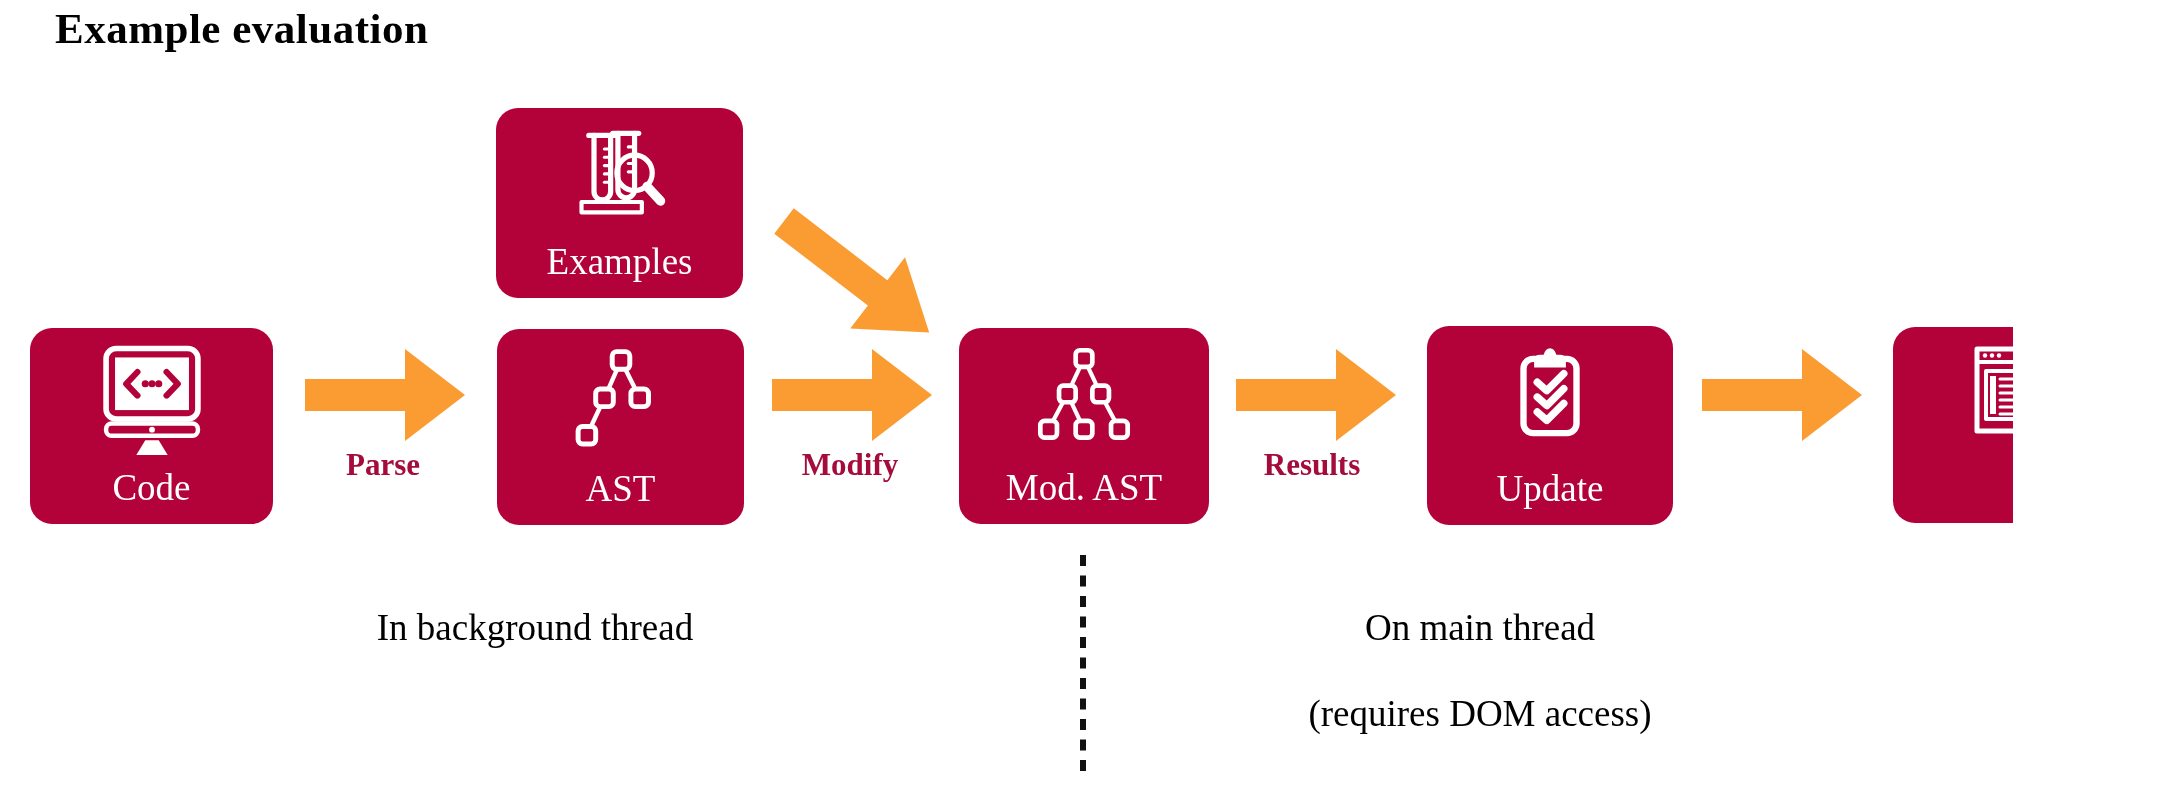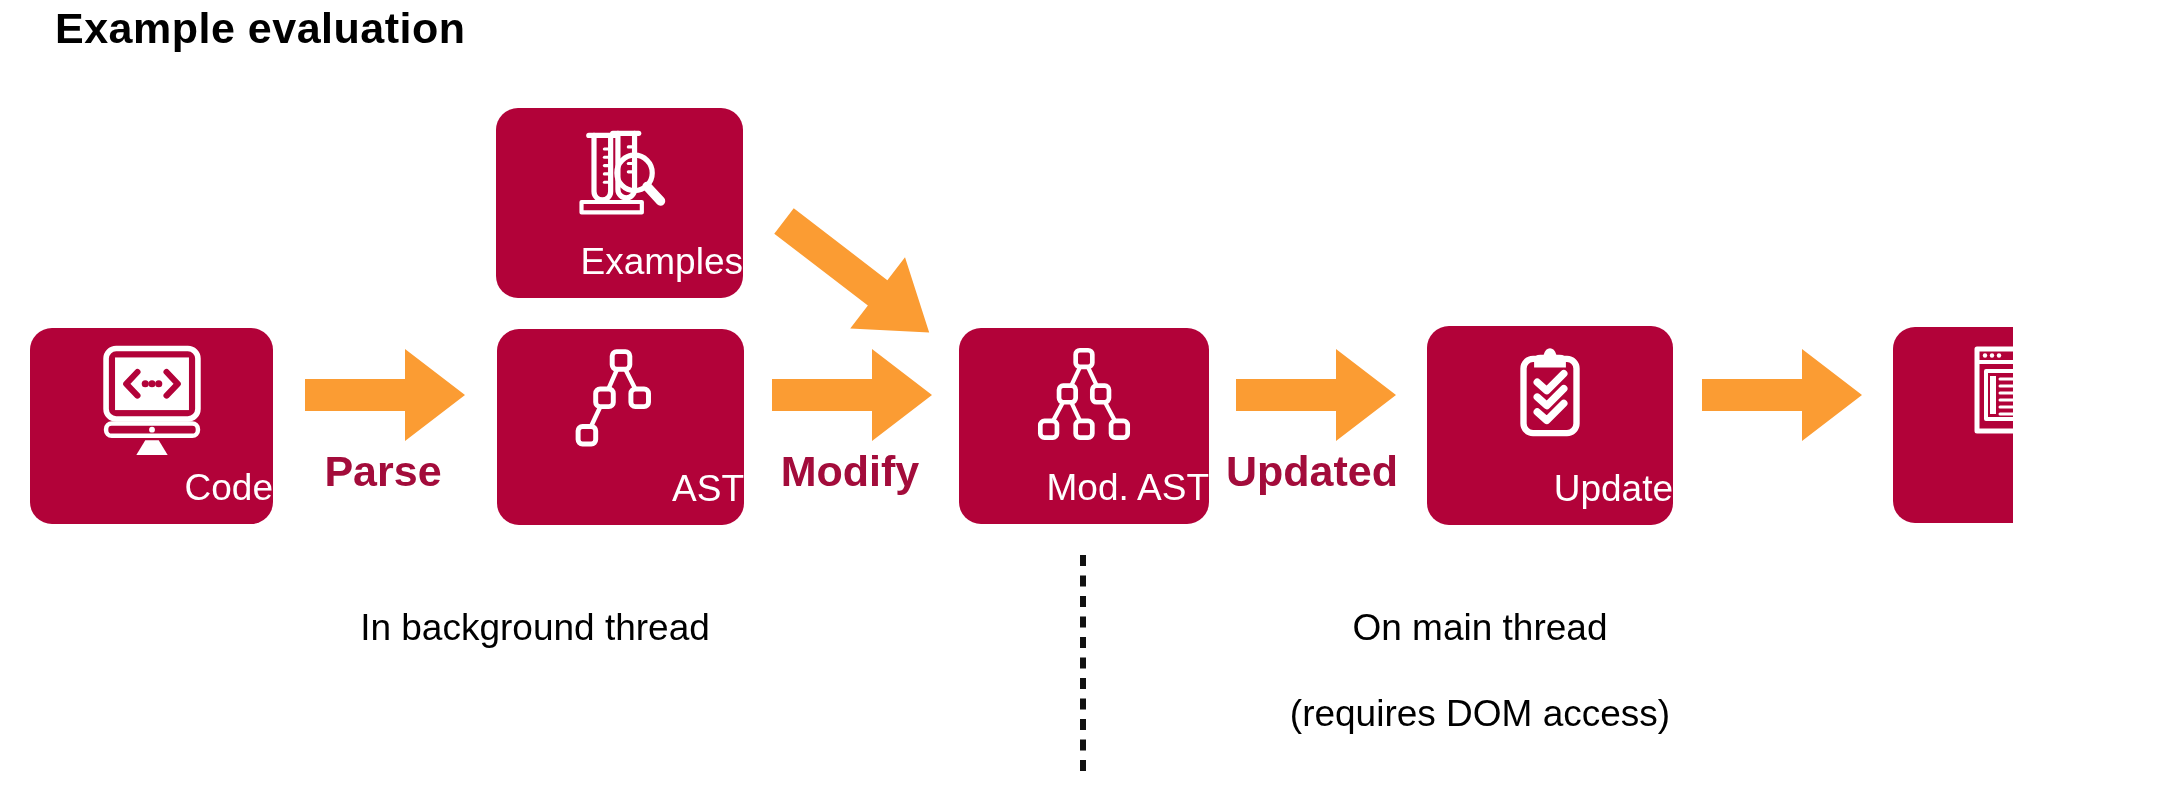--- a/index.html
+++ b/index.html
@@ -1,38 +1,38 @@
 <!DOCTYPE html>
 <html style="--box: #B20239; --arrow: #FB9C33; --label: #A30C3B;"><head>
 <meta charset="utf-8">
 <style>
   html,body{margin:0;padding:0;background:#ffffff;}
   .canvas{
     position:relative;width:2013px;height:805px;background:#fff;overflow:hidden;
-    font-family:Liberation Sans, sans-serif;
+    font-family:Liberation Serif, serif;
   }
   .title{
     position:absolute;left:55px;top:4px;font-size:43px;font-weight:600;color:#000;
     letter-spacing:0.5px;
   }
   .node{
     position:absolute;background:var(--box);border-radius:22px;
   }
   .node-icon{
     position:absolute;top:16px;left:0;right:0;display:flex;justify-content:center;align-items:center;
   }
   .node-label{
-    position:absolute;bottom:15px;left:0;right:0;text-align:right;
+    position:absolute;bottom:15px;left:0;right:0;text-align:center;
     color:#fff;font-size:37px;font-weight:400;white-space:nowrap;margin-top:24px;
   }
   .arrow{position:absolute;}
   .arrow polygon{fill:var(--arrow);}
   .arrow-label{
     position:absolute;transform:translateX(-50%);
-    color:var(--label);font-size:43px;font-weight:700;white-space:nowrap;
+    color:var(--label);font-size:31px;font-weight:700;white-space:nowrap;
   }
   .caption{
     position:absolute;transform:translateX(-50%);
     color:#000;font-size:37px;font-weight:400;text-align:center;line-height:86px;white-space:nowrap;
   }
   .divider{position:absolute;}
   
   .ws{stroke:#ffffff;fill:none;stroke-linecap:round;stroke-linejoin:round;}
   .wf{fill:#ffffff;stroke:none;}
   .bs{stroke:var(--box);fill:none;stroke-linecap:round;stroke-linejoin:round;}
@@ -175,21 +175,21 @@
   </svg>
 
   <svg class="arrow" style="left:770px;top:195px;" width="170" height="145" viewBox="0 0 170 145">
     <g transform="translate(14,26) rotate(37.5)">
       <polygon points="0,-16 118,-16 118,-45 183,0 118,45 118,16 0,16"></polygon>
     </g>
   </svg>
 
   <div class="arrow-label" style="left:383px;top:447px;">Parse</div>
   <div class="arrow-label" style="left:850px;top:447px;">Modify</div>
-  <div class="arrow-label" style="left:1312px;top:447px;">Updated</div>
+  <div class="arrow-label" style="left:1312px;top:447px;">Results</div>
 
   <svg class="divider" style="left:1078px;top:553px;" width="10" height="228">
     <line x1="5" y1="2" x2="5" y2="226" stroke="#111111" stroke-width="6" stroke-dasharray="11 9.5"></line>
   </svg>
 
   <div class="caption" style="left:535px;top:585px;">In background thread</div>
   <div class="caption" style="left:1480px;top:585px;">
     <div>On main thread</div>
     <div>(requires DOM access)</div>
   </div>

